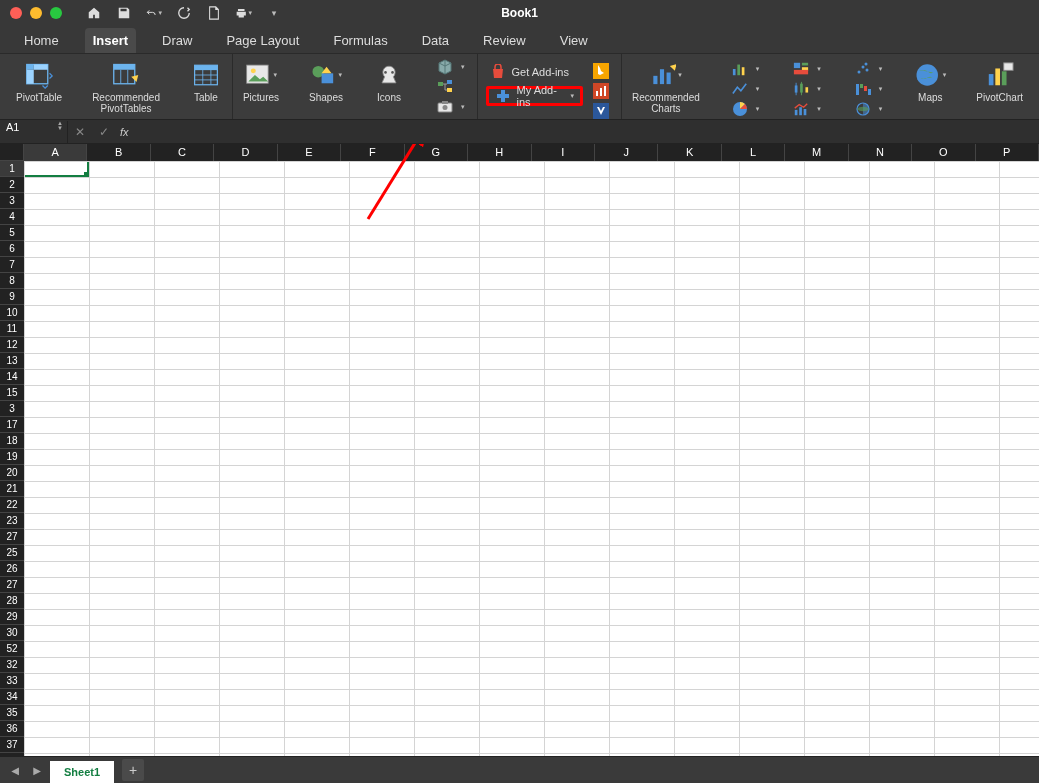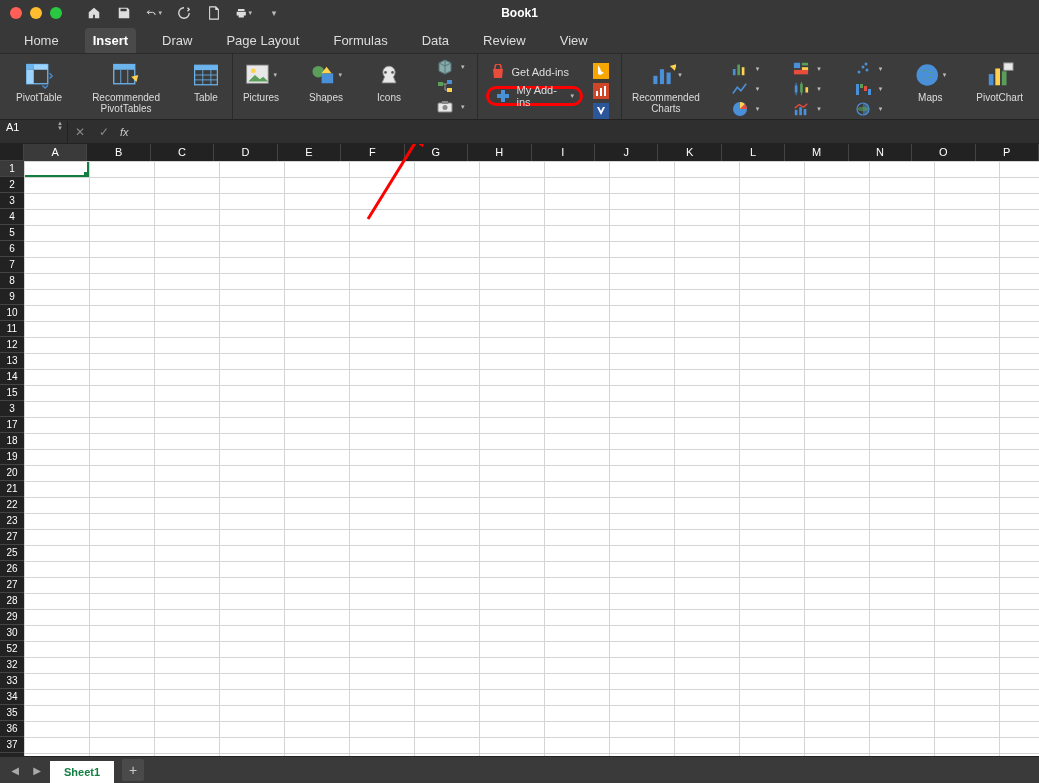--- a/index.html
+++ b/index.html
@@ -27,21 +27,21 @@
   .group:last-child { border-right: none; }
   .big-btn { display: flex; flex-direction: column; align-items: center; width: auto; gap: 2px; cursor: pointer; padding: 2px 2px 0 2px; }
   .big-btn .icon { width: 32px; height: 30px; display: flex; align-items: center; justify-content: center; }
   .big-btn .lbl { color: #ddd; font-size: 10px; text-align: center; line-height: 11px; }
   .small-col { display: flex; flex-direction: column; gap: 2px; justify-content: flex-start; }
   .small-btn { display: flex; align-items: center; gap: 6px; padding: 2px 4px; cursor: pointer; height: 18px; }
   .small-btn .sicon { width: 16px; height: 16px; display:flex; align-items:center; justify-content:center;}
   .caret { font-size: 7px; color: #bbb; margin-left: 2px; }
   .addins-group .row { display:flex; align-items:center; gap:6px; height:20px; padding:0 4px;}
   .addins-group .row .lbl { color:#ddd; font-size:11px;}
-  .highlight-box { border: 3px solid #ff0000; border-radius: 10px; }
+  .highlight-box { border: 3px solid #ff0000; border-radius: 2px; }
   .disabled { opacity: 0.5; }
 
   
   .formulabar { height: 24px; background: #2f2f2f; display: flex; align-items: center; border-bottom: 1px solid #222; }
   .namebox { width: 68px; height: 22px; color: #fff; font-size: 11px; display: flex; padding-left: 6px; border-right: 1px solid #222; position: relative;}
   .namebox .spin { position:absolute; right:4px; display:flex; flex-direction:column; gap:0;}
   .namebox .spin div { font-size:6px; color:#aaa; line-height:5px;}
   .fb-btn { width: 24px; text-align: center; color: #888; font-size: 12px; }
   .fx { color: #ccc; font-style: italic; font-size: 11px; padding: 0 4px; }
   .formula-input { flex: 1; height: 100%; background: transparent; border: none; color: #fff; }

